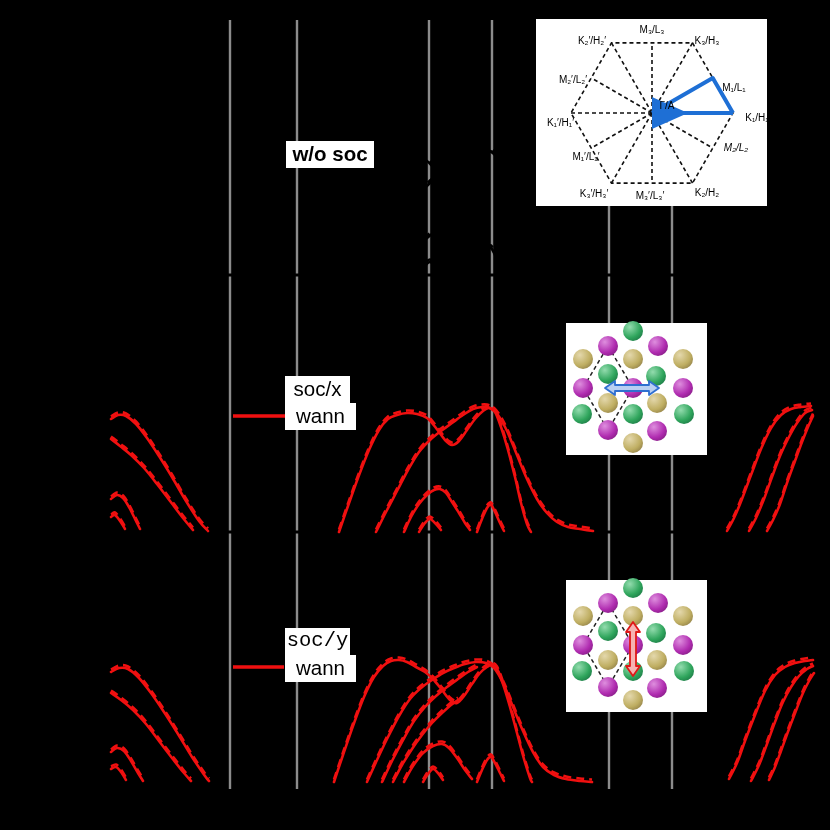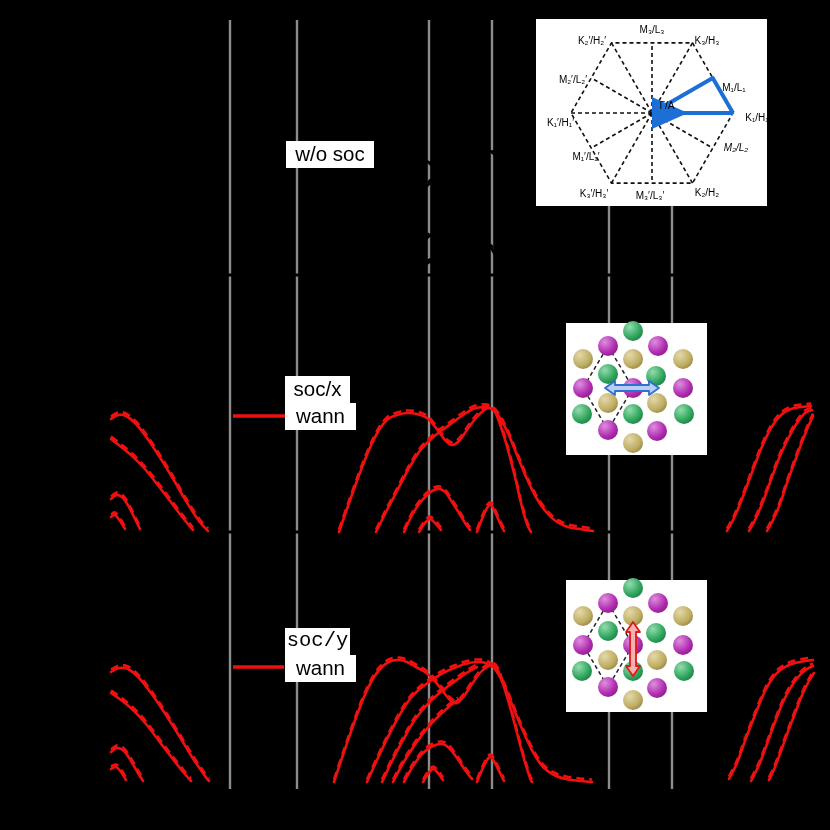--- a/index.html
+++ b/index.html
@@ -1,21 +1,21 @@
 <!DOCTYPE html>
 <html><head>
 <meta charset="utf-8">
 <style>
   html,body{margin:0;padding:0;background:#000;}
   body{width:830px;height:830px;font-family:"Liberation Sans",sans-serif;}
   .stage{position:relative;width:830px;height:830px;background:#000;overflow:hidden;}
   svg.plot{position:absolute;left:0;top:0;}
   .lbl{position:absolute;background:#ffffff;color:#000;display:flex;align-items:center;justify-content:center;
        font-size:20.5px;line-height:1;white-space:nowrap;}
-  #lbl-wo   {left:286px;top:141px;width:88px;height:27px;}
+  #lbl-wo   {left:286px;top:141px;width:88px;height:27px;font-weight:bold;}
   #lbl-socx {left:285px;top:376px;width:65px;height:27px;}
   #lbl-wann1{left:285px;top:403px;width:71px;height:27px;}
   #lbl-socy {left:285px;top:628px;width:65px;height:27px;font-family:Liberation Mono, monospace;}
   #lbl-wann2{left:285px;top:655px;width:71px;height:27px;}
   .inset{position:absolute;background:#ffffff;}
   #bz-inset   {left:536px;top:19px;width:231px;height:187px;}
   #atom-inset-x{left:566px;top:323px;width:141px;height:132px;}
   #atom-inset-y{left:566px;top:580px;width:141px;height:132px;}
   .inset svg{position:absolute;left:0;top:0;}
   .bz-label{position:absolute;transform:translate(-50%,-50%);font-size:10px;color:#000;white-space:nowrap;}

